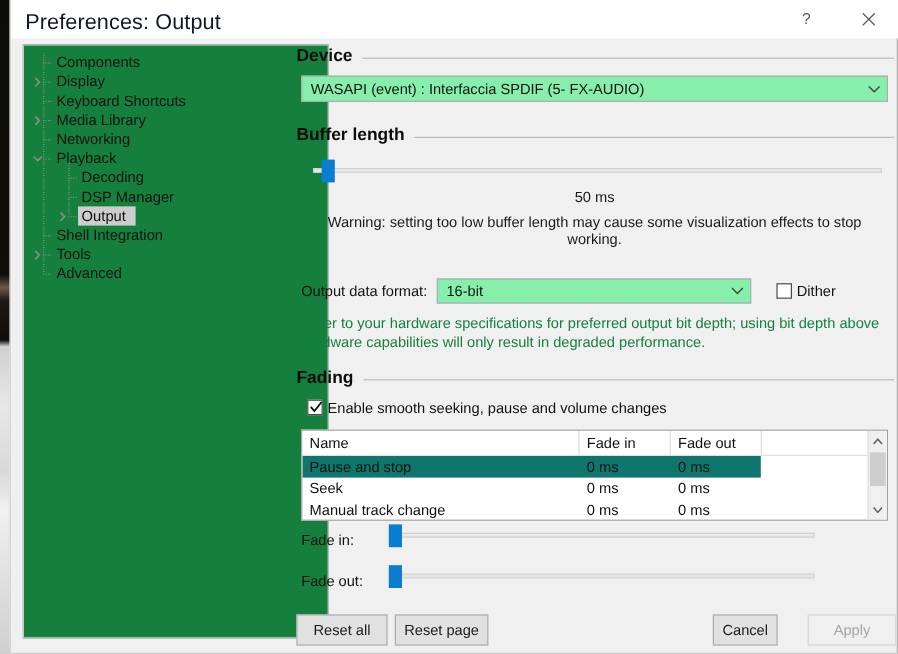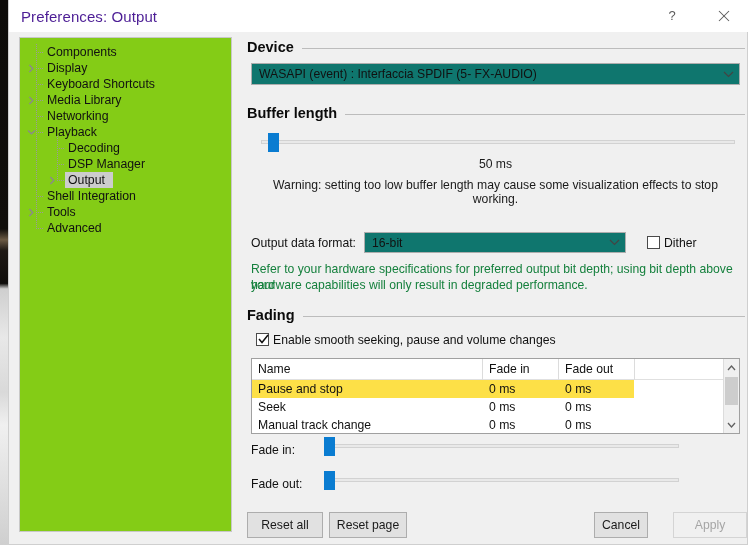--- a/index.html
+++ b/index.html
@@ -21,34 +21,34 @@
     border: 1px solid #cfcfcf;
     border-top: none;
   }
   
   #titlebar {
     position: absolute; left: 0; top: 0; width: 740px; height: 32px;
     background: #ffffff;
   }
   #title-text {
     position: absolute; left: 12px; top: 8px;
-    font-size: 15px; color: #4c1d95; letter-spacing: .1px;
+    font-size: 18px; color: #0f172a; letter-spacing: .1px;
   }
   .cap-btn {
     position: absolute; top: 0; width: 46px; height: 31px;
     display: flex; align-items: center; justify-content: center;
     color: #5a5a5a; font-size: 14px; background: transparent;
   }
   #help-button { right: 54px; font-size: 13px; }
   #close-button { right: 2px; }
   #close-button svg line { stroke: #5a5a5a; stroke-width: 1.05; }
   
   #tree-panel {
-    position: absolute; left: 10px; top: 37px; width: 213px; height: 495px;
-    background: #84cc16; border: 1px solid #c8c8c8;
+    position: absolute; left: 10px; top: 37px; width: 255px; height: 495px;
+    background: #15803d; border: 1px solid #c8c8c8;
     overflow: hidden;
   }
   .tree-row {
     position: relative; height: 16px; line-height: 16px;
     font-size: 12.3px; color: #111; white-space: nowrap;
   }
   .tree-label { position: absolute; top: 0; }
   .arrow {
     position: absolute; width: 10px; height: 16px;
     display: flex; align-items: center; justify-content: center;
@@ -73,21 +73,21 @@
   
   #content { position: absolute; left: 232px; top: 33px; width: 500px; height: 500px; }
   .section-head {
     position: absolute; display: flex; align-items: center; width: 498px;
   }
   .section-title {
     font-size: 14.5px; font-weight: bold; color: #0b0b0b; white-space: nowrap;
   }
   .section-rule { flex: 1; height: 1px; background: #bcbcbc; margin-left: 8px; margin-top: 2px; }
   .combo {
-    position: absolute; background: #0f766e; border: 1px solid #adadad;
+    position: absolute; background: #86efac; border: 1px solid #adadad;
     font-size: 12.2px; color: #111; display: flex; align-items: center;
   }
   .combo-text { padding-left: 7px; flex: 1; white-space: nowrap; }
   .combo-arrow { width: 22px; display: flex; align-items: center; justify-content: center; }
   .combo-arrow svg polyline { fill: none; stroke: #444; stroke-width: 1.2; }
   .slider { position: absolute; }
   .slider-track {
     position: absolute; height: 4px; top: 7px;
     background: #e9e9e9; border: 1px solid #d2d2d2;
   }
@@ -296,21 +296,21 @@
     <div id="fade-table">
       <div class="th-row">
         <div class="th" style="left:0; width:230px;">Name</div>
         <div class="col-div" style="left:230px;"></div>
         <div class="th" style="left:231px; width:75px;">Fade in</div>
         <div class="col-div" style="left:306px;"></div>
         <div class="th" style="left:307px; width:75px;">Fade out</div>
         <div class="col-div" style="left:382px;"></div>
       </div>
       <div id="table-body" style="position:relative;">
-          <div class="tr selected" style="width: 382px; background: #fde047;">
+          <div class="tr selected" style="width: 382px; background: #0f766e;">
             <div class="td" style="left: 0px; width: 230px;">Pause and stop</div>
             <div class="td" style="left: 231px; width: 75px;">0 ms</div>
             <div class="td" style="left: 307px; width: 75px;">0 ms</div>
           </div>
           <div class="tr">
             <div class="td" style="left: 0px; width: 230px;">Seek</div>
             <div class="td" style="left: 231px; width: 75px;">0 ms</div>
             <div class="td" style="left: 307px; width: 75px;">0 ms</div>
           </div>
           <div class="tr">

